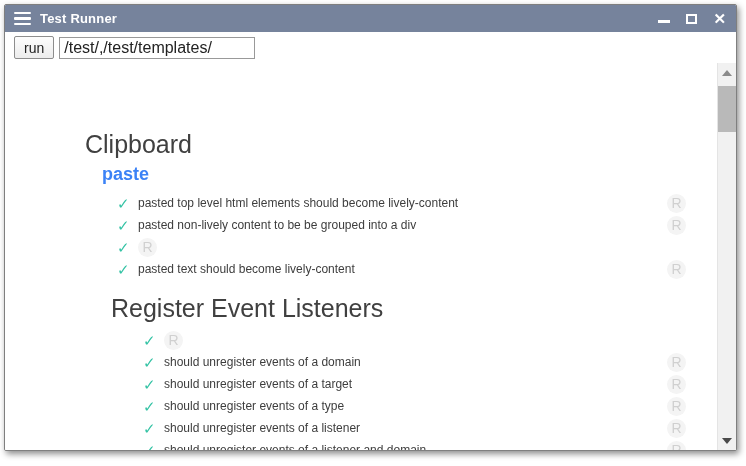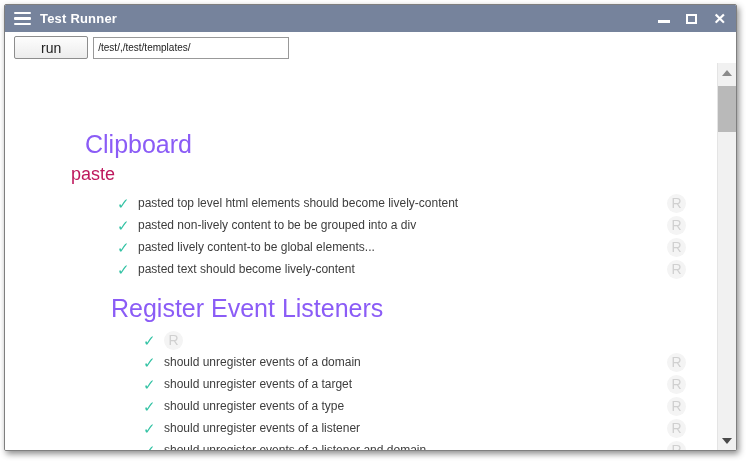--- a/index.html
+++ b/index.html
@@ -21,35 +21,35 @@
   .win-title { color: #fff; font-weight: bold; font-size: 13px; letter-spacing: .2px; }
   .controls { margin-left: auto; display: flex; align-items: center; gap: 16px; }
   .ctrl { cursor: pointer; display: flex; align-items: center; justify-content: center; height: 14px; }
   .ctrl-min i { display: block; width: 12px; height: 3px; background: #fff; margin-top: 6px; }
   .ctrl-max i { display: block; width: 11px; height: 10px; border: 2px solid #fff; background: transparent; }
   .ctrl-close { color: #fff; font-weight: bold; font-size: 15px; line-height: 14px; }
   
   .toolbar { flex: 0 0 31px; display: flex; align-items: center; gap: 5px; padding: 4px 0 4px 9px; background: #fff; }
   .run-btn {
     font-family: "Liberation Sans", sans-serif; font-size: 14px; color: #222;
-    height: 23px; padding: 0 26px; border: 1px solid #8d8d8d; border-radius: 2px;
+    height: 23px; padding: 0 9px; border: 1px solid #8d8d8d; border-radius: 2px;
     background: linear-gradient(#fdfdfd, #ececec); cursor: pointer;
   }
   .path-input {
-    font-family: "Liberation Sans", sans-serif; font-size: 10px; color: #222;
+    font-family: "Liberation Sans", sans-serif; font-size: 16px; color: #222;
     width: 196px; height: 22px; border: 1px solid #999; padding: 0 4px; outline: none;
   }
   
   .content { position: relative; flex: 1; overflow: hidden; background: #fff; }
   .results { padding-top: 66px; }
   .section + .section { margin-top: 13px; padding-left: 26px; }
-  .section-title { color: #8b5cf6; font-size: 25px; line-height: 31px; padding-left: 80px;
+  .section-title { color: #404040; font-size: 25px; line-height: 31px; padding-left: 80px;
                    font-weight: 400; white-space: nowrap; }
-  .section-subtitle { color: #be185d; font-size: 18px; line-height: 25px; padding-left: 66px;
-                      margin-top: 2px; font-weight: 400; }
+  .section-subtitle { color: #3b82f6; font-size: 18px; line-height: 25px; padding-left: 97px;
+                      margin-top: 2px; font-weight: 700; }
   .tests { margin-top: 5px; }
   .test-row { display: flex; align-items: center; height: 22px; padding-left: 112px; padding-right: 50px; }
   .check { flex: 0 0 21px; color: #35c3a5; font-size: 15px; line-height: 1; }
   .test-label { flex: 1; font-size: 12px; color: #3d3d3d; white-space: nowrap; overflow: hidden; }
   .rerun {
     flex: 0 0 19px; width: 19px; height: 19px; border-radius: 50%;
     background: #f4f4f4; color: #d0d0d0; font-size: 14px; line-height: 19px;
     text-align: center; cursor: pointer; user-select: none;
   }
   
@@ -105,21 +105,20 @@
               <span class="test-label">pasted top level html elements should become lively-content</span>
               <span class="rerun">R</span>
             </div>
             <div class="test-row">
               <span class="check">✓</span>
               <span class="test-label">pasted non-lively content to be be grouped into a div</span>
               <span class="rerun">R</span>
             </div>
             <div class="test-row">
               <span class="check">✓</span>
-              <span class="test-label">pasted lively content-to be global elements...</span>
               <span class="rerun">R</span>
             </div>
             <div class="test-row">
               <span class="check">✓</span>
               <span class="test-label">pasted text should become lively-content</span>
               <span class="rerun">R</span>
             </div>
           </div>
         </div>
         <div class="section">

